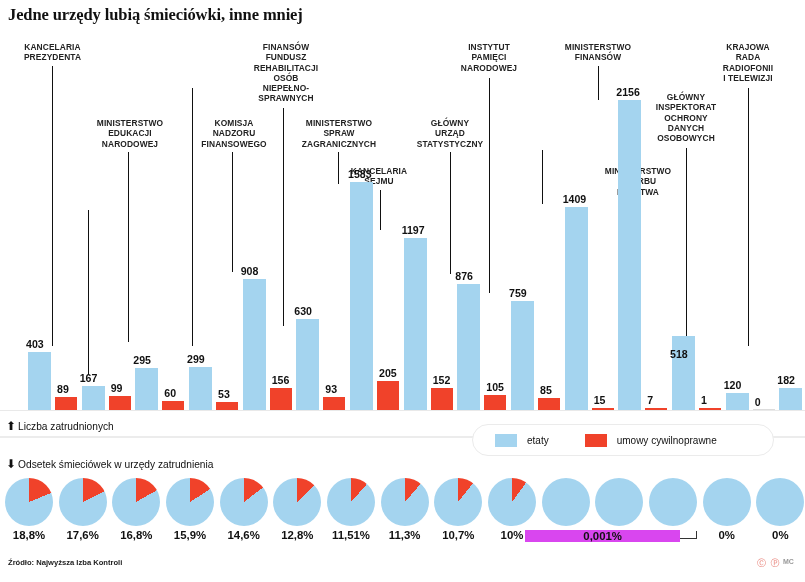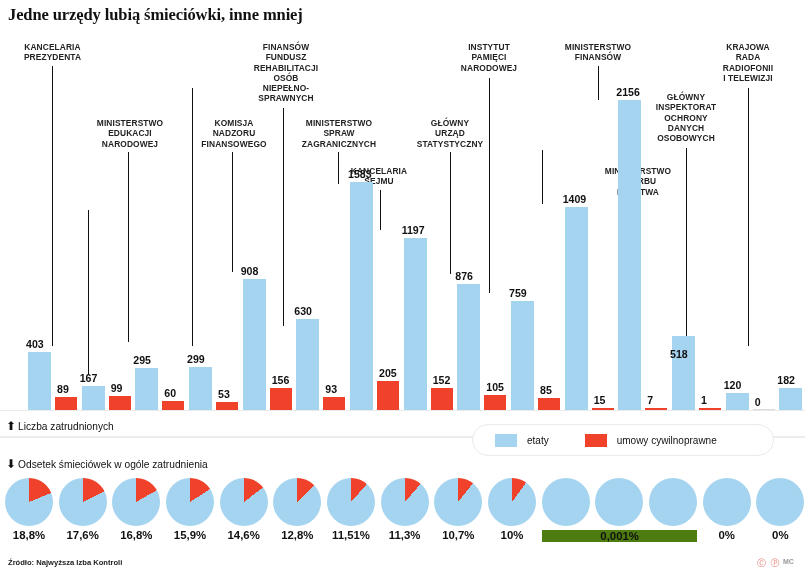--- a/index.html
+++ b/index.html
@@ -222,21 +222,21 @@
       <div class="vlabel" style="left: 754.667px; top: 396px;">0</div>
       <div class="bar blue" style="left: 779.333px; top: 388.001px; width: 23px; height: 21.9991px; position: absolute; background: rgb(164, 212, 239);"></div>
       <div class="vlabel" style="left: 777.333px; top: 374.001px;">182</div>
     </div>
 
   <div class="hr" style="top:436px;"></div>
   <div class="rowlabel" style="left:6px;top:419px;">
     <span class="arrow">⬆</span><span>Liczba zatrudnionych</span>
   </div>
   <div class="rowlabel" style="left:6px;top:457px;">
-    <span class="arrow">⬇</span><span>Odsetek śmieciówek w ogóle zatrudnienia</span>
+    <span class="arrow">⬇</span><span>Odsetek śmieciówek w urzędy zatrudnienia</span>
   </div>
 
   <div class="legendbox">
     <span class="sw blue"></span>
     <span class="legtext">etaty</span>
     <span class="sw red"></span>
     <span class="legtext">umowy cywilnoprawne</span>
   </div>
 
   <div id="pies">
@@ -261,19 +261,19 @@
       <div class="pielabel" style="left: 157px; top: 529px; width: 66px;">15,9%</div>
       <div class="pielabel" style="left: 210.667px; top: 529px; width: 66px;">14,6%</div>
       <div class="pielabel" style="left: 264.333px; top: 529px; width: 66px;">12,8%</div>
       <div class="pielabel" style="left: 318px; top: 529px; width: 66px;">11,51%</div>
       <div class="pielabel" style="left: 371.667px; top: 529px; width: 66px;">11,3%</div>
       <div class="pielabel" style="left: 425.333px; top: 529px; width: 66px;">10,7%</div>
       <div class="pielabel" style="left: 479px; top: 529px; width: 66px;">10%</div>
       <div class="pielabel" style="left: 693.667px; top: 529px; width: 66px;">0%</div>
       <div class="pielabel" style="left: 747.333px; top: 529px; width: 66px;">0%</div>
       <div style="position: absolute; left: 541.667px; top: 531px; width: 155.333px; height: 8px; border-left: 1.4px solid rgb(51, 51, 51); border-right: 1.4px solid rgb(51, 51, 51); border-bottom: 1.4px solid rgb(51, 51, 51);"></div>
-      <div class="pielabel" style="left: 542px; top: 530px; width: 155.333px; background: #4d7c0f;">0,001%</div>
+      <div class="pielabel" style="left: 525px; top: 530px; width: 155.333px; background: #d946ef;">0,001%</div>
     </div>
 
   <div class="source">Źródło: Najwyższa Izba Kontroli</div>
   <div class="cp">Ⓒ Ⓟ</div>
   <div class="mc">MC</div>
 </div>
 
 </body></html>

